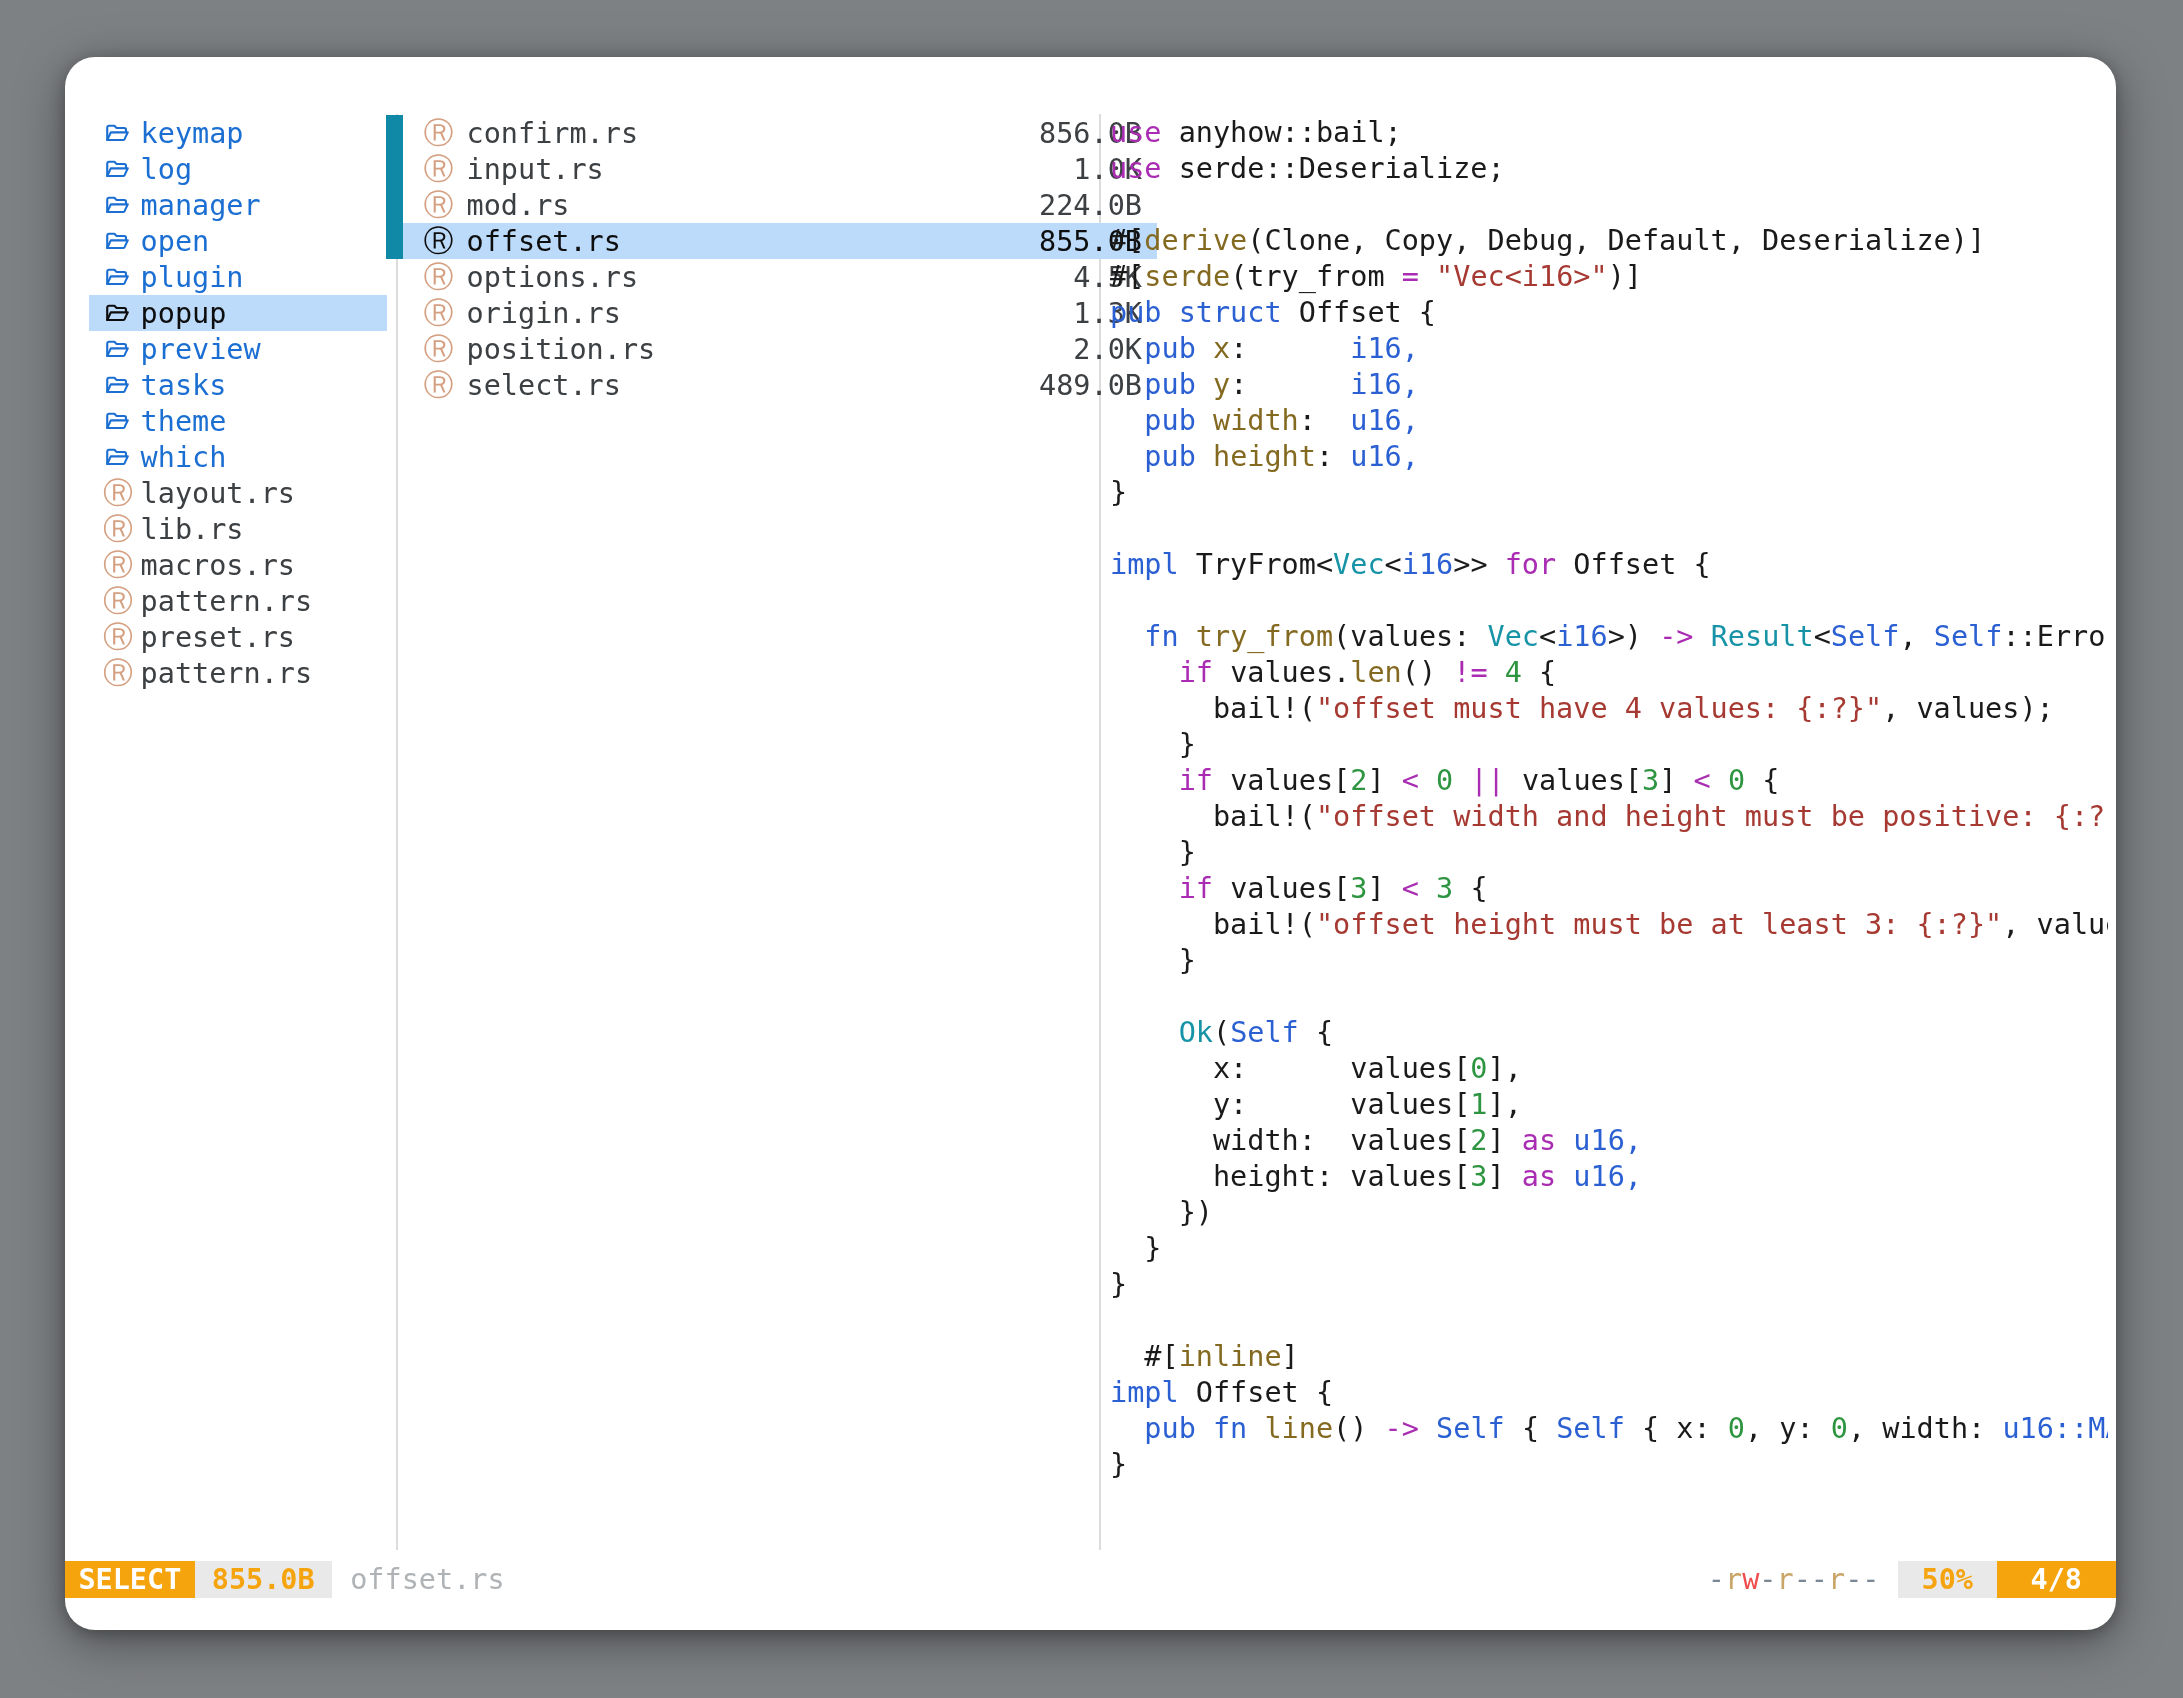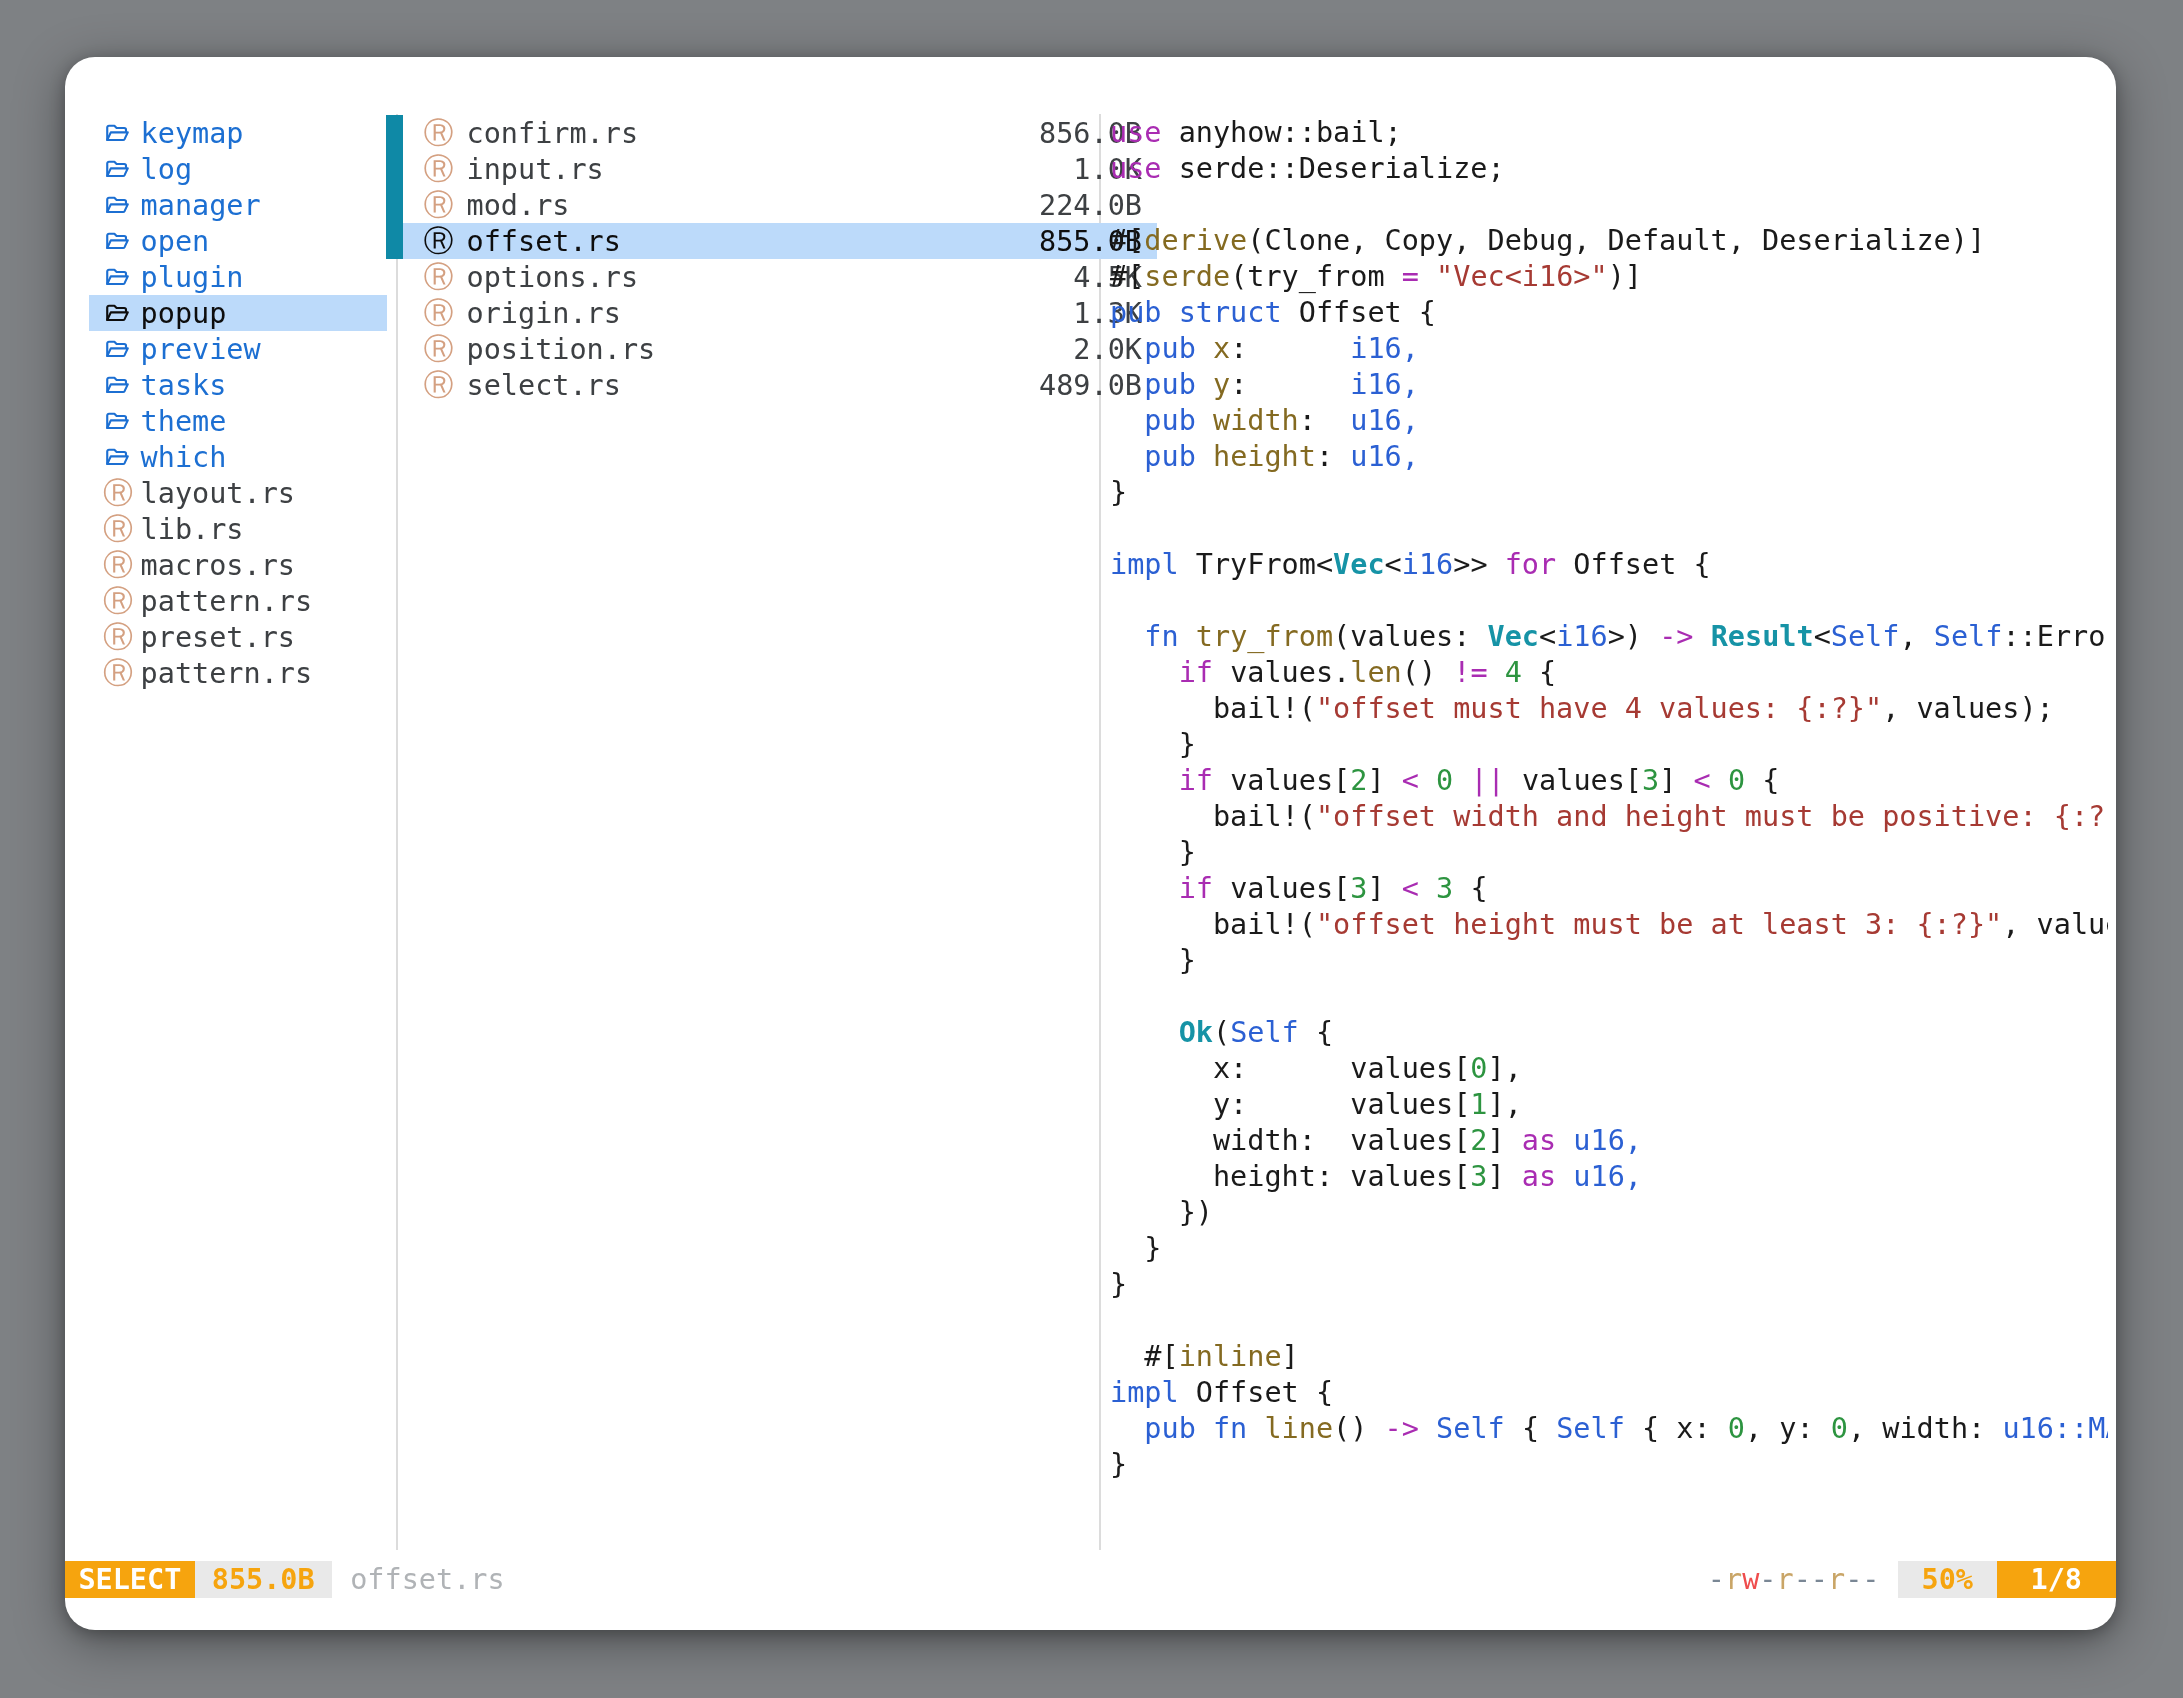--- a/index.html
+++ b/index.html
@@ -32,21 +32,21 @@
   .marker{width:17px;align-self:stretch;flex:none;}
   .marker.on{background:var(--marker_teal);}
   .p2icon{width:34px;flex:none;text-align:center;margin-left:18.5px;
           color:var(--rust_tan);font-size:30px;line-height:1;}
   .p2name{margin-left:11px;white-space:pre;color:var(--text_dark);}
   .p2size{margin-left:auto;padding-right:15px;color:var(--text_dark);}
   .row.selected .p2icon,.row.selected .p2name,.row.selected .p2size{color:#0d0d0d;}
   
   .code-line{height:36px;line-height:36px;white-space:pre;}
   .c-t{color:var(--code_default);} .c-kw{color:var(--code_keyword);}
-  .c-kb{color:var(--code_blue);}   .c-tc{color:var(--code_teal);font-weight:bold;}
+  .c-kb{color:var(--code_blue);}   .c-tc{color:var(--code_teal);}
   .c-at{color:var(--code_olive);}  .c-nm{color:var(--code_green);}
   .c-st{color:var(--code_string);}
   
   .statusbar{position:absolute;left:0;right:0;top:1504px;height:37px;display:flex;align-items:center;}
   .badge{height:37px;display:flex;align-items:center;font-weight:bold;}
   #mode-badge{background:var(--accent_orange);color:#ffffff;padding:0 13.4px;}
   #size-badge{background:var(--badge_gray_bg);color:var(--accent_orange);padding:0 17px;}
   #file-label{color:var(--file_gray);margin-left:18.5px;}
   .sb-spacer{flex:1;}
   #perms{margin-right:18.5px;letter-spacing:0;}
@@ -267,17 +267,17 @@
         <div class="code-line"><span class="c-t">  </span><span class="c-kb">pub fn</span><span class="c-t"> </span><span class="c-at">line</span><span class="c-t">() </span><span class="c-kw">-&gt;</span><span class="c-t"> </span><span class="c-kb">Self</span><span class="c-t"> { </span><span class="c-kb">Self</span><span class="c-t"> { x: </span><span class="c-nm">0</span><span class="c-t">, y: </span><span class="c-nm">0</span><span class="c-t">, width: </span><span class="c-kb">u16::MAX</span></div>
         <div class="code-line"><span class="c-t">}</span></div>
       </div>
     <div class="statusbar">
       <div class="badge" id="mode-badge">SELECT</div>
       <div class="badge" id="size-badge">855.0B</div>
       <div id="file-label">offset.rs</div>
       <div class="sb-spacer"></div>
       <div id="perms"><span class="perm-d">-</span><span class="perm-r">r</span><span class="perm-w">w</span><span class="perm-d">-</span><span class="perm-r">r</span><span class="perm-d">-</span><span class="perm-d">-</span><span class="perm-r">r</span><span class="perm-d">-</span><span class="perm-d">-</span></div>
       <div class="badge" id="percent-badge">50%</div>
-      <div class="badge" id="pos-badge">1/8</div>
+      <div class="badge" id="pos-badge">4/8</div>
     </div>
   </div>
 </div>
 
 
 </body></html>

